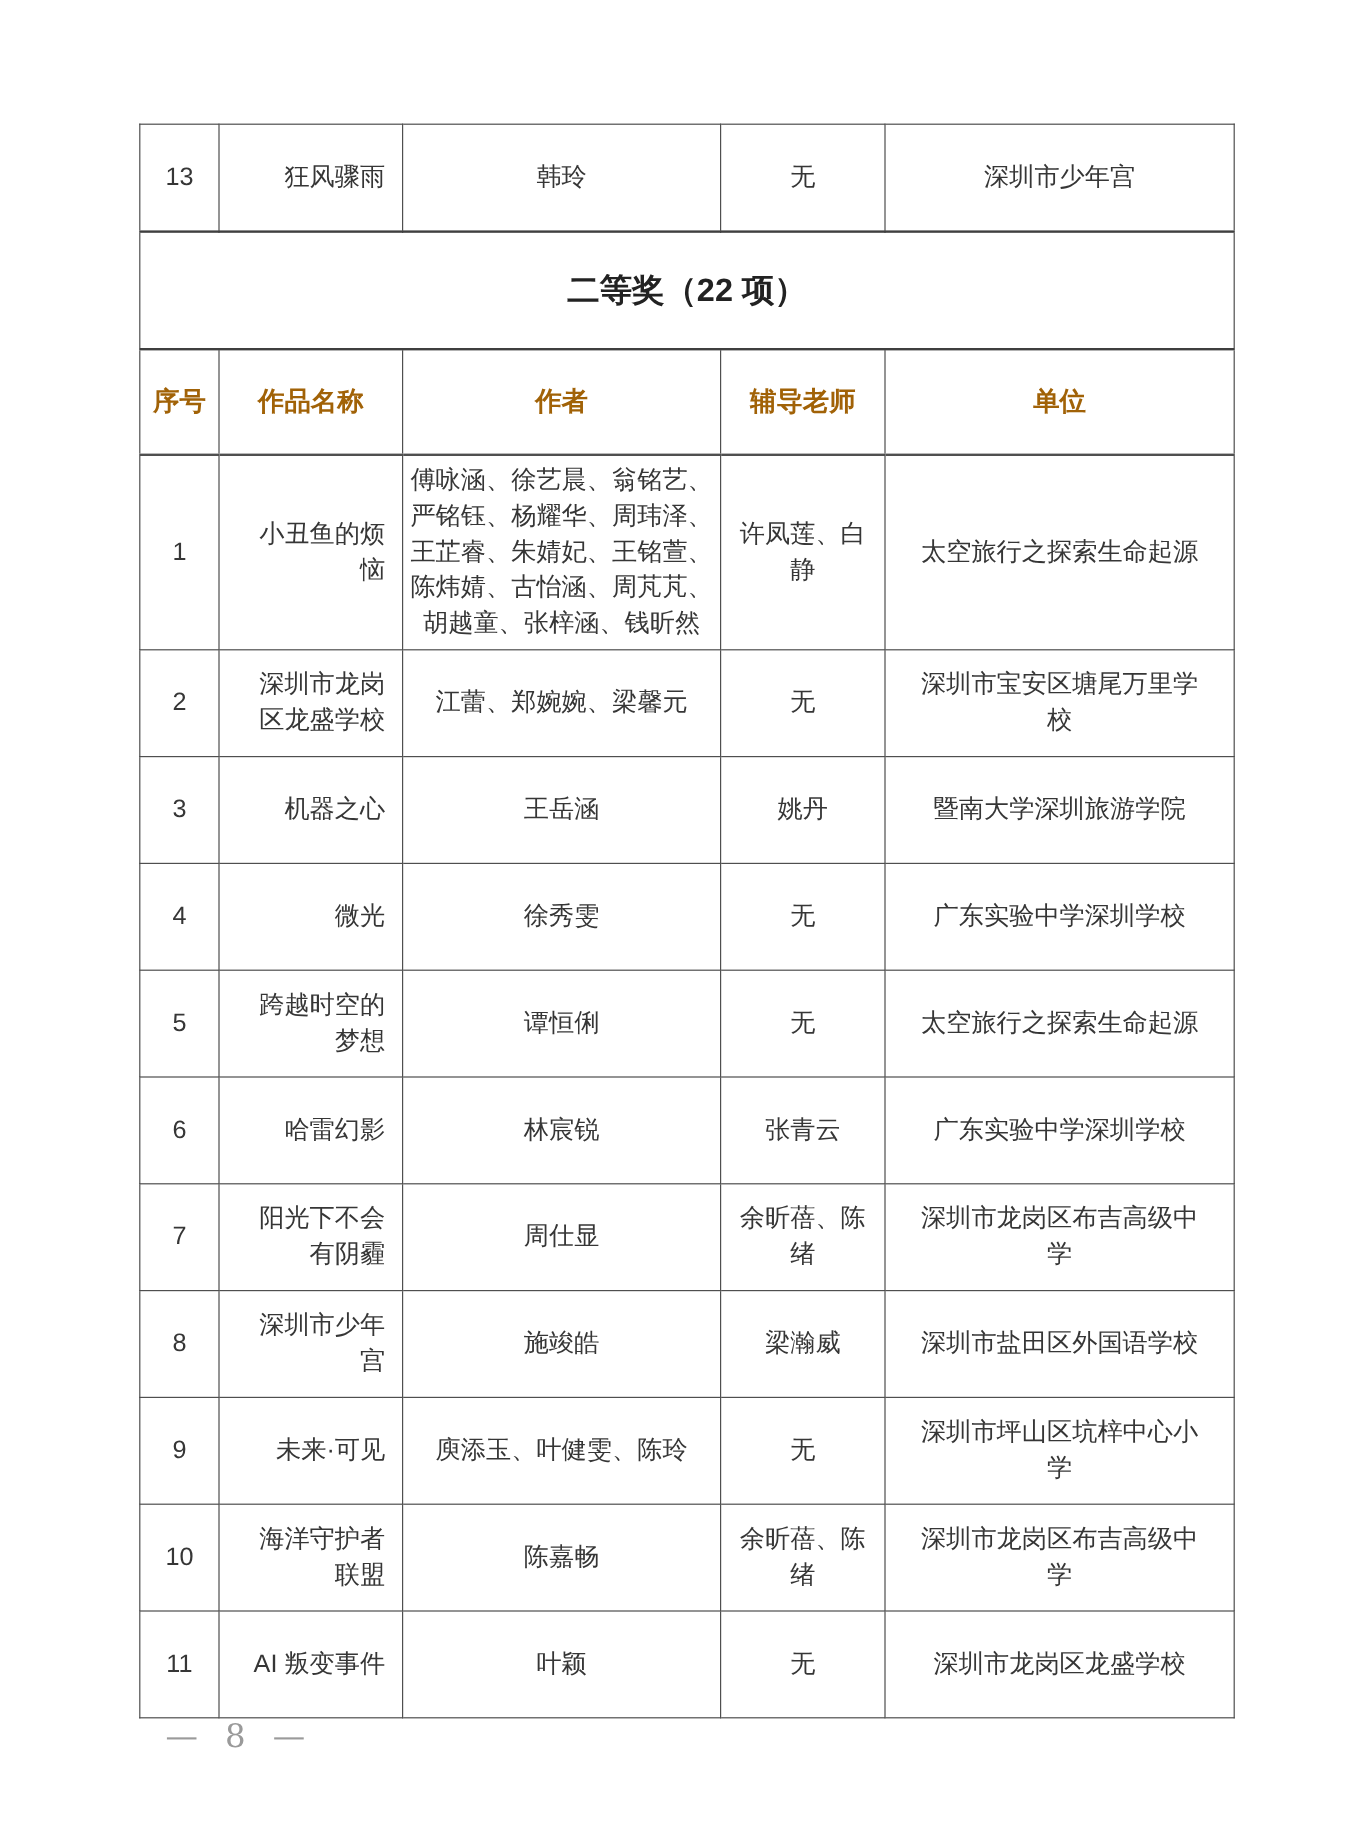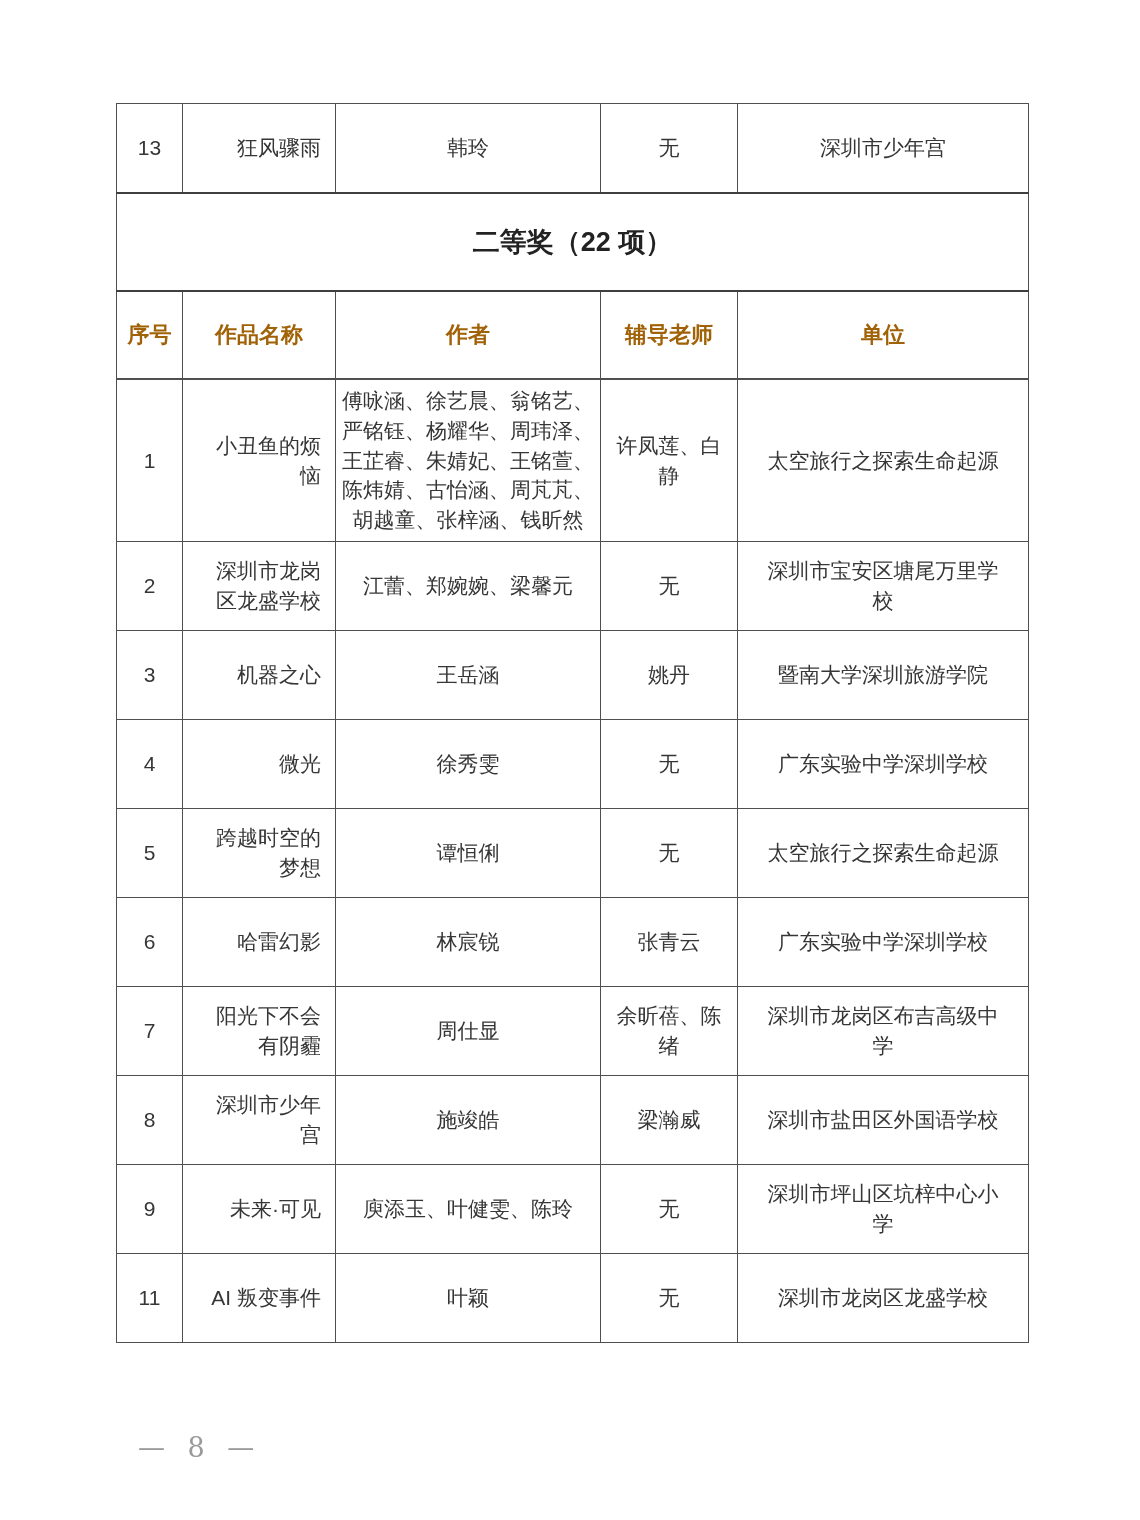--- a/index.html
+++ b/index.html
@@ -172,20 +172,27 @@
         <td class="c-org">深圳市盐田区外国语学校</td>
       </tr>
         <tr class="data-row">
         <td class="c-no">9</td>
         <td class="c-title">未来·可见</td>
         <td class="c-authors">庾添玉、叶健雯、陈玲</td>
         <td class="c-teachers">无</td>
         <td class="c-org">深圳市坪山区坑梓中心小学</td>
       </tr>
         <tr class="data-row">
+        <td class="c-no">10</td>
+        <td class="c-title">海洋守护者联盟</td>
+        <td class="c-authors">陈嘉畅</td>
+        <td class="c-teachers">余昕蓓、陈绪</td>
+        <td class="c-org">深圳市龙岗区布吉高级中学</td>
+      </tr>
+        <tr class="data-row">
         <td class="c-no">11</td>
         <td class="c-title">AI 叛变事件</td>
         <td class="c-authors">叶颖</td>
         <td class="c-teachers">无</td>
         <td class="c-org">深圳市龙岗区龙盛学校</td>
       </tr>
       </tbody>
   </table>
 
   <div class="page-footer">— 8 —</div>

